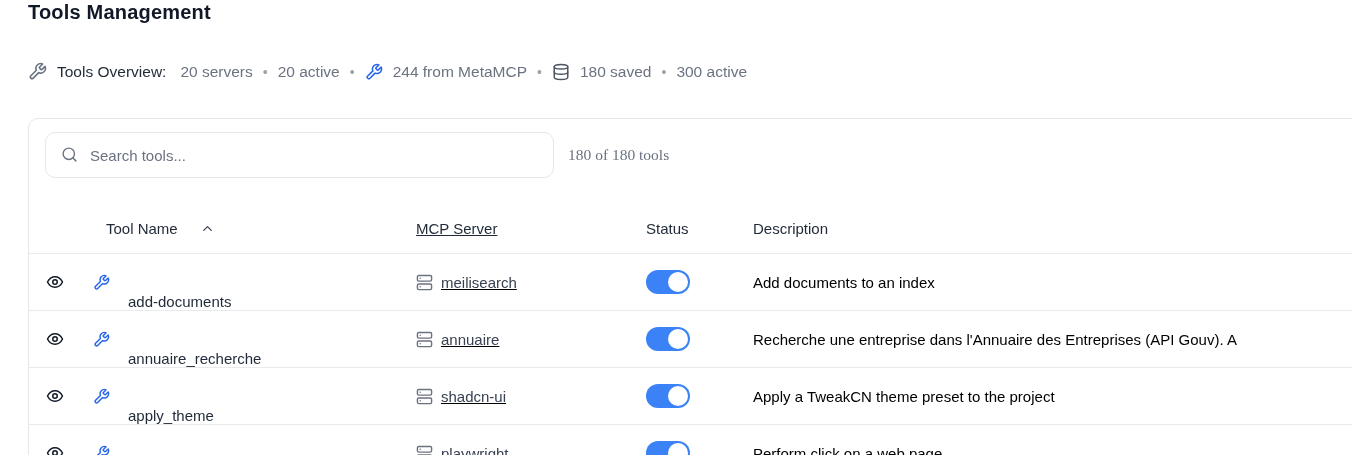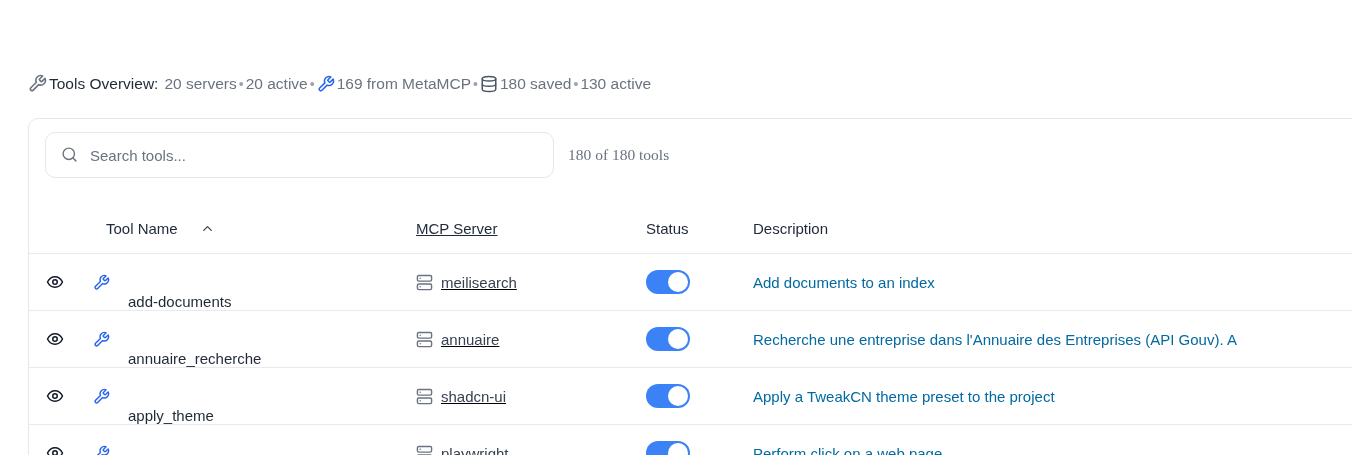--- a/index.html
+++ b/index.html
@@ -3,22 +3,22 @@
 <meta charset="utf-8">
 <style>
   * { margin:0; padding:0; box-sizing:border-box; }
   html,body { width:1352px; height:455px; overflow:hidden; background:#ffffff;
               font-family:"Liberation Sans", sans-serif; }
   .page { position:relative; width:1352px; height:455px; }
 
   .page-title { position:absolute; left:28px; top:1px; font-size:20px; font-weight:700;
                 color:#111827; letter-spacing:.2px; }
 
-  .overview { position:absolute; left:28px; top:74px; display:flex; align-items:center;
-              gap:2px; font-size:15.5px; color:#6b7280; white-space:nowrap; }
+  .overview { position:absolute; left:28px; top:62px; display:flex; align-items:center;
+              gap:10px; font-size:15.5px; color:#6b7280; white-space:nowrap; }
   .overview .ov-label { color:#1f2937; margin-right:4px; }
   .sep { color:#9ca3af; font-size:14px; }
   .icon { display:inline-flex; align-items:center; justify-content:center; flex:0 0 auto; }
 
   .card { position:absolute; left:28px; top:118px; width:1380px; height:560px;
           background:#fff; border:1px solid #e5e7eb; border-radius:10px; }
 
   .toolbar { display:flex; align-items:center; padding:13px 16px 12px 16px; }
   .search-box { position:relative; width:509px; height:46px; }
   .search-box .search-icon { position:absolute; left:16px; top:14px; }
@@ -38,65 +38,66 @@
   .c-server { flex:0 0 230px; display:flex; align-items:center;text-decoration:underline; }
   .c-status { flex:0 0 107px; display:flex; align-items:center; }
   .c-desc   { flex:1 1 auto;  display:flex; align-items:center; min-width:0; }
 
   .thead .c-tool { padding-left:13px; }
   .sort-caret { margin-left:22px; display:inline-flex; }
 
   .trow .c-tool .wrench-sp { margin-left:0; }
   .tool-name { margin-left:18px; color:#1f2937; white-space:nowrap;margin-top:39px; }
   .server-name { margin-left:8px; color:#374151; white-space:nowrap; }
-  .desc-text { color:#0369a1; white-space:nowrap; overflow:visible; }
+  .desc-text { color:#000000; white-space:nowrap; overflow:visible; }
 
   .eye-btn { background:none; border:none; cursor:pointer; display:inline-flex; padding:0; }
 
   .toggle { position:relative; width:44px; height:24px; border-radius:12px;
             background:#3b82f6; border:none; cursor:pointer; flex:0 0 auto; }
   .toggle .knob { position:absolute; top:2px; right:2px; width:20px; height:20px;
                   border-radius:50%; background:#ffffff; }
 
   svg { display:block; }
 </style>
 </head>
 <body>
 
 <div class="page">
 
+  <h1 class="page-title">Tools Management</h1>
 
   <div class="overview">
     <span class="icon">
       <svg width="19" height="19" viewBox="0 0 24 24" fill="none" stroke="#6b7280" stroke-width="2" stroke-linecap="round" stroke-linejoin="round">
           <path d="M14.7 6.3a1 1 0 0 0 0 1.4l1.6 1.6a1 1 0 0 0 1.4 0l3.77-3.77a6 6 0 0 1-7.94 7.94l-6.91 6.91a2.12 2.12 0 0 1-3-3l6.91-6.91a6 6 0 0 1 7.94-7.94l-3.76 3.76z"></path>
         </svg>
     </span>
     <span class="ov-label">Tools Overview:</span>
     <span class="stat">20 servers</span>
     <span class="sep">•</span>
     <span class="stat">20 active</span>
     <span class="sep">•</span>
     <span class="icon">
       <svg width="18" height="18" viewBox="0 0 24 24" fill="none" stroke="#2563eb" stroke-width="2" stroke-linecap="round" stroke-linejoin="round">
           <path d="M14.7 6.3a1 1 0 0 0 0 1.4l1.6 1.6a1 1 0 0 0 1.4 0l3.77-3.77a6 6 0 0 1-7.94 7.94l-6.91 6.91a2.12 2.12 0 0 1-3-3l6.91-6.91a6 6 0 0 1 7.94-7.94l-3.76 3.76z"></path>
         </svg>
     </span>
-    <span class="stat">169 from MetaMCP</span>
+    <span class="stat">244 from MetaMCP</span>
     <span class="sep">•</span>
     <span class="icon">
       <svg width="18" height="18" viewBox="0 0 24 24" fill="none" stroke="#4b5563" stroke-width="2" stroke-linecap="round" stroke-linejoin="round">
           <ellipse cx="12" cy="5" rx="9" ry="3"></ellipse>
           <path d="M3 5V19A9 3 0 0 0 21 19V5"></path>
           <path d="M3 12A9 3 0 0 0 21 12"></path>
         </svg>
     </span>
     <span class="stat">180 saved</span>
     <span class="sep">•</span>
-    <span class="stat">130 active</span>
+    <span class="stat">300 active</span>
   </div>
 
   <div class="card">
 
     <div class="toolbar">
       <div class="search-box">
         <span class="search-icon icon">
           <svg width="17" height="17" viewBox="0 0 24 24" fill="none" stroke="#6b7280" stroke-width="2" stroke-linecap="round" stroke-linejoin="round">
               <circle cx="11" cy="11" r="8"></circle>
               <line x1="21" y1="21" x2="16.65" y2="16.65"></line>

